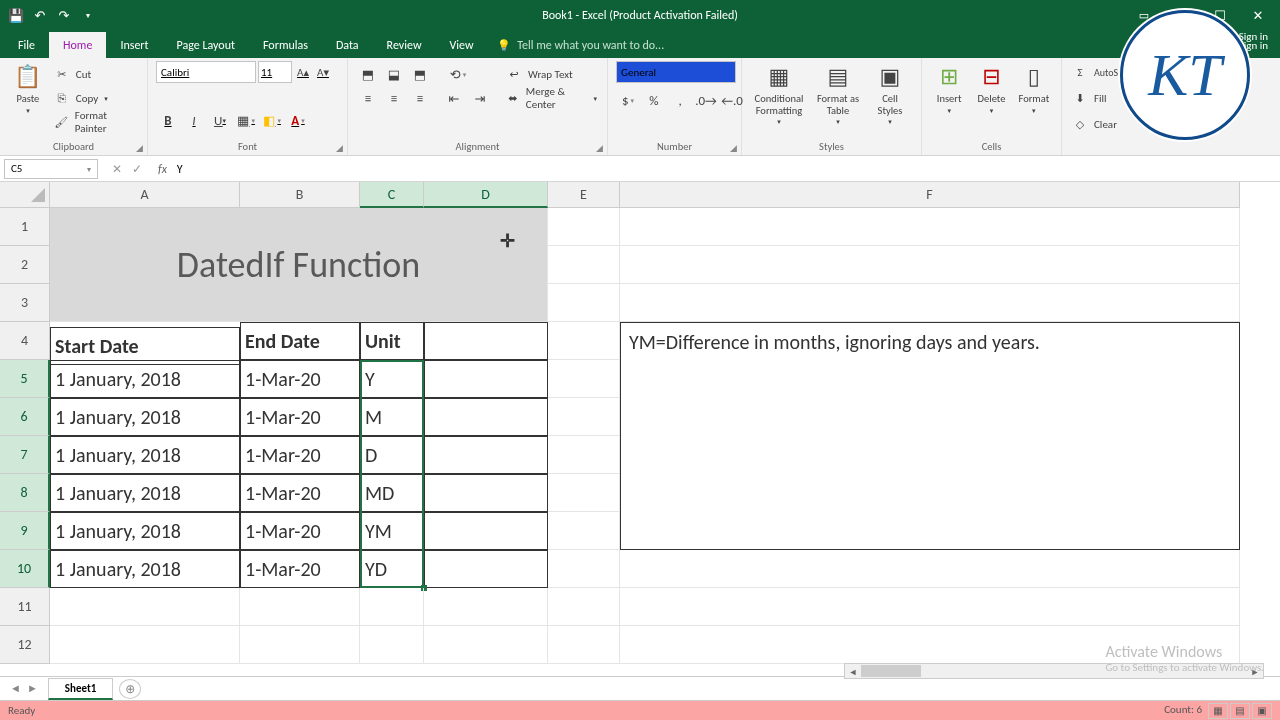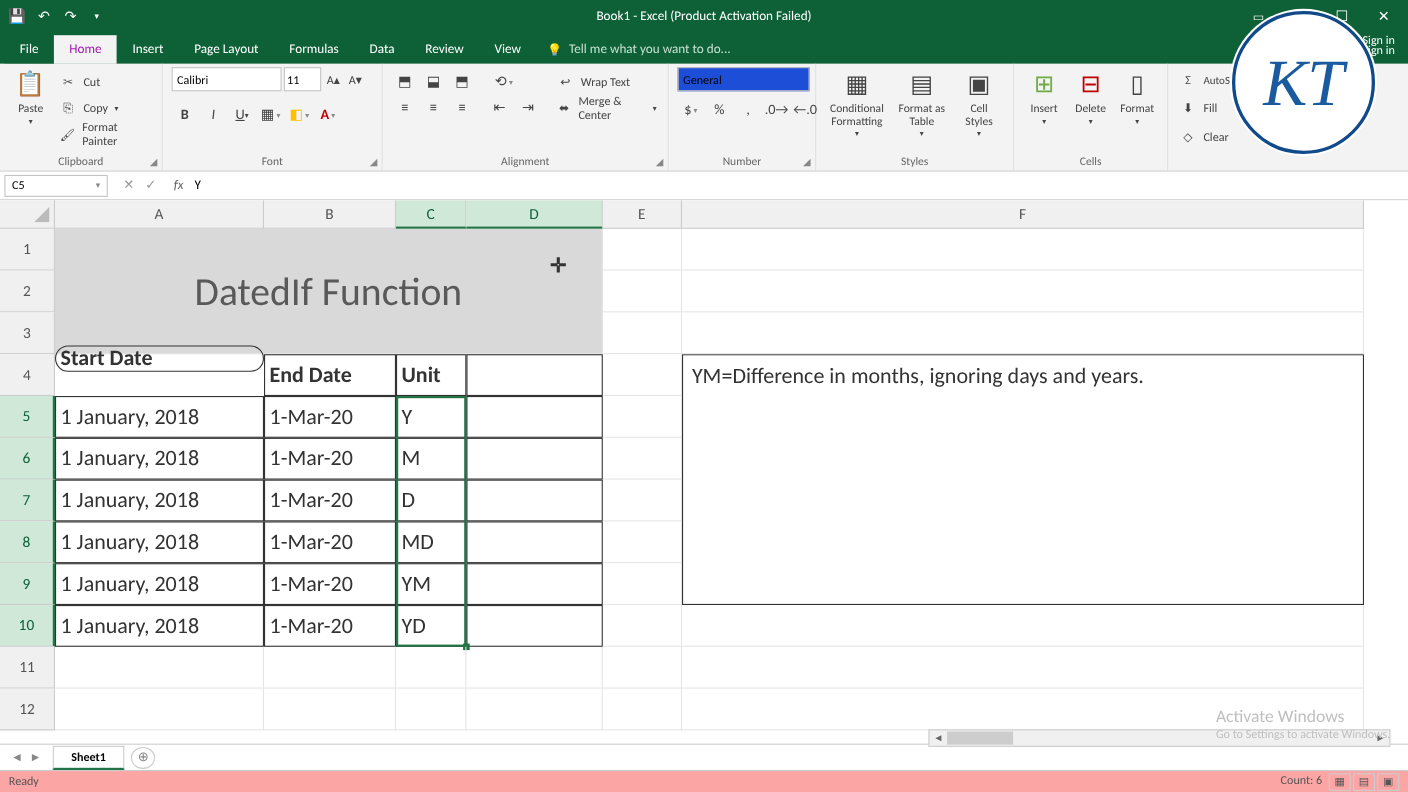--- a/index.html
+++ b/index.html
@@ -166,21 +166,21 @@
             <span class="sicon">🖌</span>
             <span>Format Painter</span>
           </div>
       </div>
     </div>
     <div class="group-label">Clipboard</div>
     <span class="group-launcher">◢</span>
   </div>
 
   <div class="ribbon-group" style="width:200px;">
-    <div class="group-body" style="flex-direction:column; gap:4px;">
+    <div class="group-body" style="flex-direction:column; gap:20px;text-decoration:underline;">
       <div class="toolbar-row">
         <input class="font-select" value="Calibri" style="">
         <input class="size-select" value="11" style="">
         <span class="tbtn small">A▴</span>
         <span class="tbtn small">A▾</span>
       </div>
       <div class="toolbar-row" style="margin-top:6px;">
         <span class="tbtn">
             <b>B</b>
           </span>
@@ -349,21 +349,21 @@
       <div class="row-h active" style="height: 38px;">6</div>
       <div class="row-h active" style="height: 38px;">7</div>
       <div class="row-h active" style="height: 38px;">8</div>
       <div class="row-h active" style="height: 38px;">9</div>
       <div class="row-h active" style="height: 38px;">10</div>
       <div class="row-h" style="height: 38px;">11</div>
       <div class="row-h" style="height: 38px;">12</div>
     </div>
   <div class="cells" id="cells">
       <div class="cell merged-title" style="left: 0px; top: 0px; width: 498px; height: 114px;">DatedIf Function</div>
-      <div class="cell hdr-cell" style="left: 0px; top: 106px; width: 190px; height: 24px; border-radius: 15px;">Start Date</div>
+      <div class="cell hdr-cell" style="left: 0px; top: 119px; width: 190px; height: 38px;">Start Date</div>
       <div class="cell hdr-cell" style="left: 190px; top: 114px; width: 120px; height: 38px;">End Date</div>
       <div class="cell hdr-cell" style="left: 310px; top: 114px; width: 64px; height: 38px;">Unit</div>
       <div class="cell hdr-cell" style="left: 374px; top: 114px; width: 124px; height: 38px;"></div>
       <div class="cell data-cell" style="left: 0px; top: 152px; width: 190px; height: 38px;">1 January, 2018</div>
       <div class="cell data-cell" style="left: 190px; top: 152px; width: 120px; height: 38px;">1-Mar-20</div>
       <div class="cell data-cell" style="left: 310px; top: 152px; width: 64px; height: 38px;">Y</div>
       <div class="cell data-cell" style="left: 374px; top: 152px; width: 124px; height: 38px;"></div>
       <div class="cell data-cell" style="left: 0px; top: 190px; width: 190px; height: 38px;">1 January, 2018</div>
       <div class="cell data-cell" style="left: 190px; top: 190px; width: 120px; height: 38px;">1-Mar-20</div>
       <div class="cell data-cell" style="left: 310px; top: 190px; width: 64px; height: 38px;">M</div>

